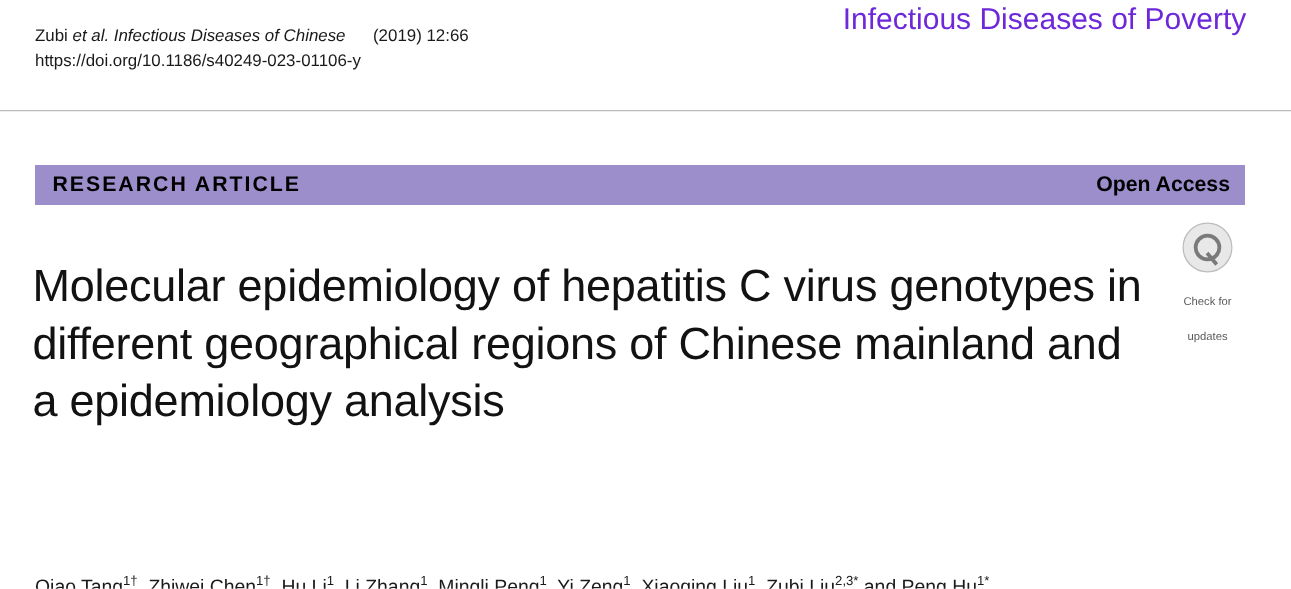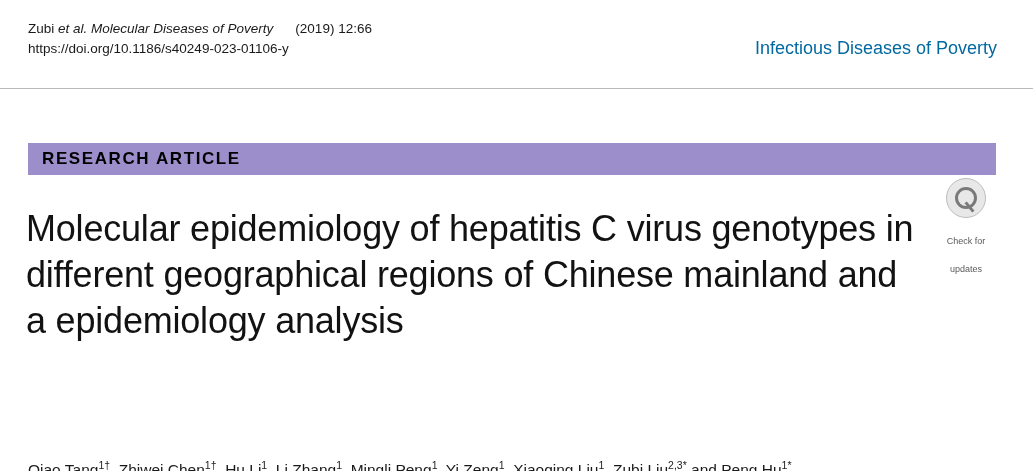--- a/index.html
+++ b/index.html
@@ -51,24 +51,24 @@
   .rh-doi {
     font-size: 13.5px;
     line-height: 18px;
     color: #1a1a1a;
     margin-top: 2px;
     white-space: nowrap;
   }
   .rh-right {
     position: absolute;
     right: 36px;
-    top: 36px;
-    font-size: 18px;
+    top: 4px;
+    font-size: 24px;
     line-height: 24px;
-    color: #0369a1;
+    color: #6d28d9;
     white-space: nowrap;
   }
   .rule {
     position: absolute;
     left: 0;
     top: 88px;
     width: 1033px;
     height: 1px;
     background: #b9b9b9;
   }
@@ -79,21 +79,20 @@
     left: 28px;
     top: 132px;
     width: 968px;
     height: 32px;
     background: #9b8ecb;
     display: flex;
     align-items: center;
     justify-content: space-between;
     box-sizing: border-box;
     padding: 0 12px 0 14px;
-    margin-top: 11px;
   }
   .banner-left {
     font-size: 17px;
     font-weight: bold;
     letter-spacing: 1.6px;
     color: #000000;
     white-space: nowrap;
   }
   .banner-right {
     font-size: 17px;
@@ -181,29 +180,30 @@
     line-height: 0;
   }
 </style>
 </head>
 <body>
 
 <div class="page">
 
   <div class="runninghead">
     <div class="rh-left">
-      <div class="rh-citation"><span>Zubi </span><span class="italic">et al. Molecular Diseases of Poverty</span><span class="yr">(2019) 12:66</span></div>
+      <div class="rh-citation"><span>Zubi </span><span class="italic">et al. Infectious Diseases of Chinese</span><span class="yr">(2019) 12:66</span></div>
       <div class="rh-doi">https://doi.org/10.1186/s40249-023-01106-y</div>
     </div>
     <div class="rh-right">Infectious Diseases of Poverty</div>
   </div>
   <div class="rule"></div>
 
   <div class="banner">
     <div class="banner-left">RESEARCH ARTICLE</div>
+    <div class="banner-right">Open Access</div>
   </div>
 
   <h1 class="title">Molecular epidemiology of hepatitis C virus genotypes in different geographical regions of Chinese mainland and a epidemiology analysis</h1>
 
   <div class="cfu">
     <div class="cfu-circle"></div>
     <div class="cfu-text">Check for</div>
     <div class="cfu-text">updates</div>
   </div>
 

